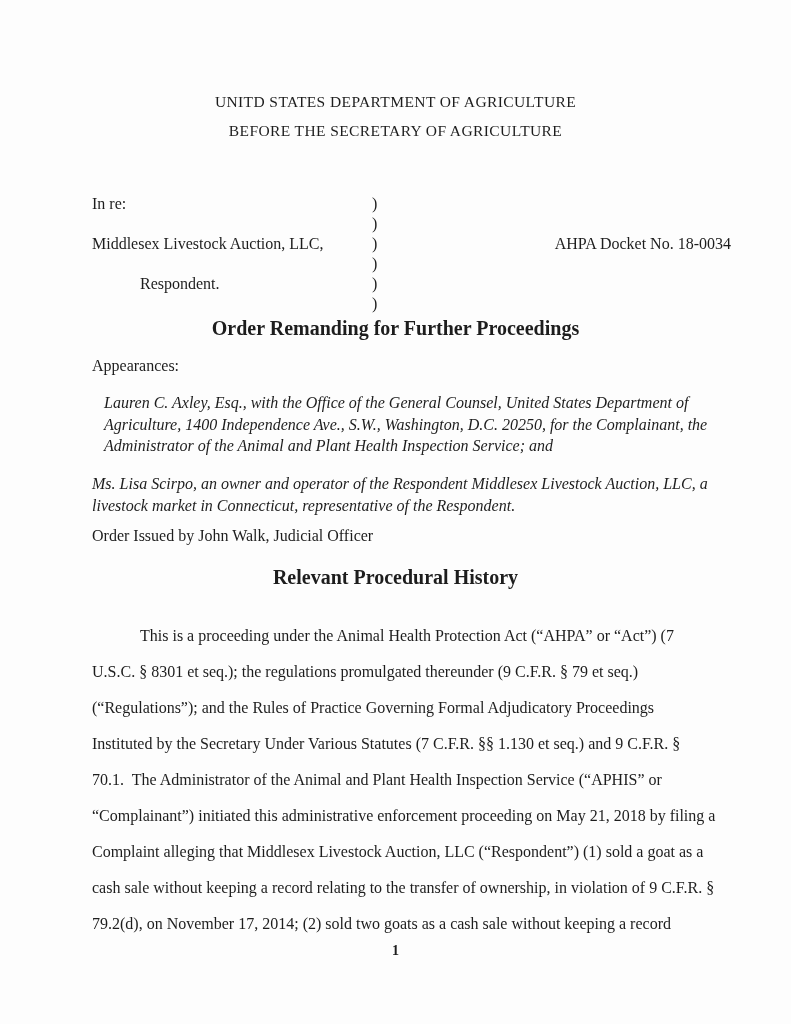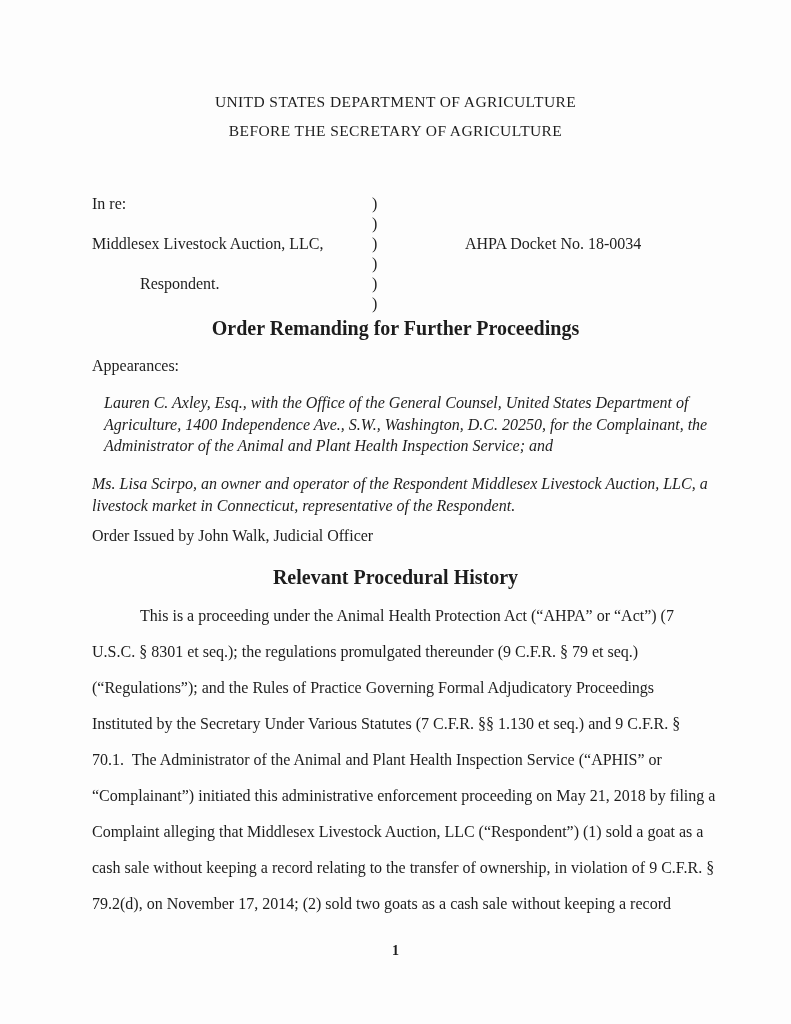--- a/index.html
+++ b/index.html
@@ -22,28 +22,28 @@
   .abs { position: absolute; }
   .centered { left: 0; right: 0; text-align: center; }
   
   .doc-header-line { font-size: 15.5px; letter-spacing: 0.4px; }
   
   .caption { left: 92px; right: 60px; top: 180px; margin-top: 14px; }
   .cap-row { display: flex; height: 20px; line-height: 20px; }
   .cap-left { width: 280px; white-space: pre; }
   .cap-left.indented { padding-left: 48px; }
   .cap-paren { width: 93px; }
-  .cap-right { flex: 1; white-space: pre; }
+  .cap-right { flex: 1; white-space: pre; text-align: right; }
   
   .bold-heading { font-weight: bold; font-size: 20px; }
   
   .appearance-block .line { line-height: 21.5px; font-style: italic; white-space: pre; }
   
   .body-line { height: 36px; line-height: 20px; white-space: pre; }
-  .body-line.first { padding-left: 48px; }
+  .body-line.first { padding-left: 48px; margin-top: 20px; }
   .italic { }
   
   .page-number { font-weight: bold; font-size: 14px; }
 </style>
 </head>
 <body>
 
 <div class="page">
 
   <div class="abs centered doc-header-line" style="top:93px">UNITD STATES DEPARTMENT OF AGRICULTURE</div>

